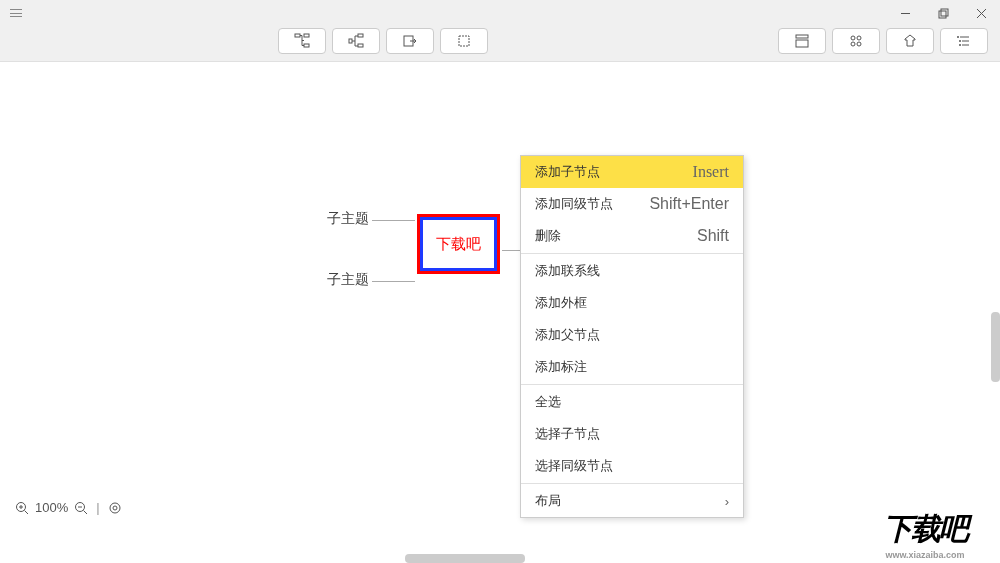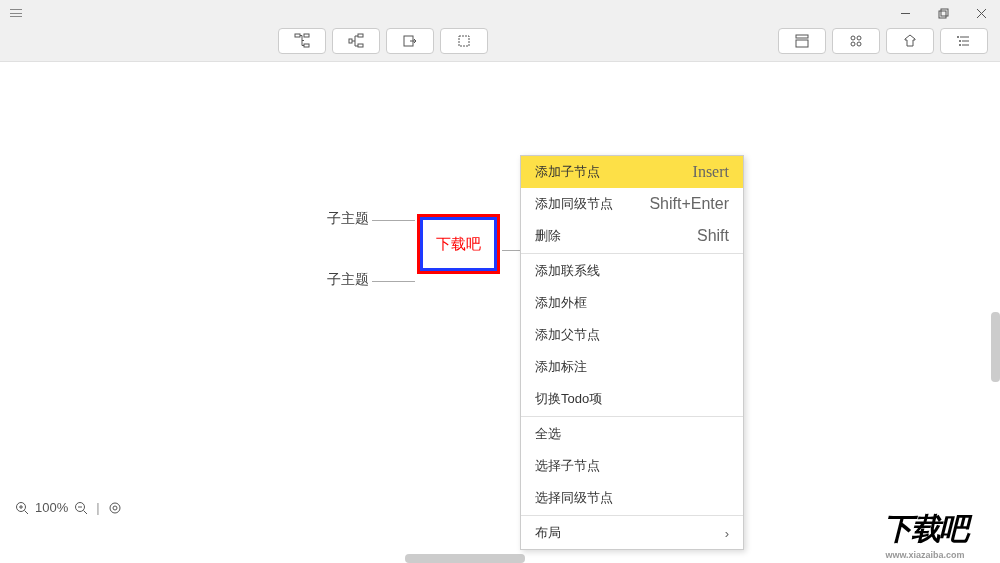--- a/index.html
+++ b/index.html
@@ -387,23 +387,20 @@
   </div>
   <div class="menu-item">
     <span>添加外框</span>
   </div>
   <div class="menu-item">
     <span>添加父节点</span>
   </div>
   <div class="menu-item">
     <span>添加标注</span>
   </div>
-  <div class="menu-item">
-    <span>切换Todo项</span>
-  </div>
   <div class="menu-divider"></div>
   <div class="menu-item">
     <span>全选</span>
   </div>
   <div class="menu-item">
     <span>选择子节点</span>
   </div>
   <div class="menu-item">
     <span>选择同级节点</span>
   </div>

